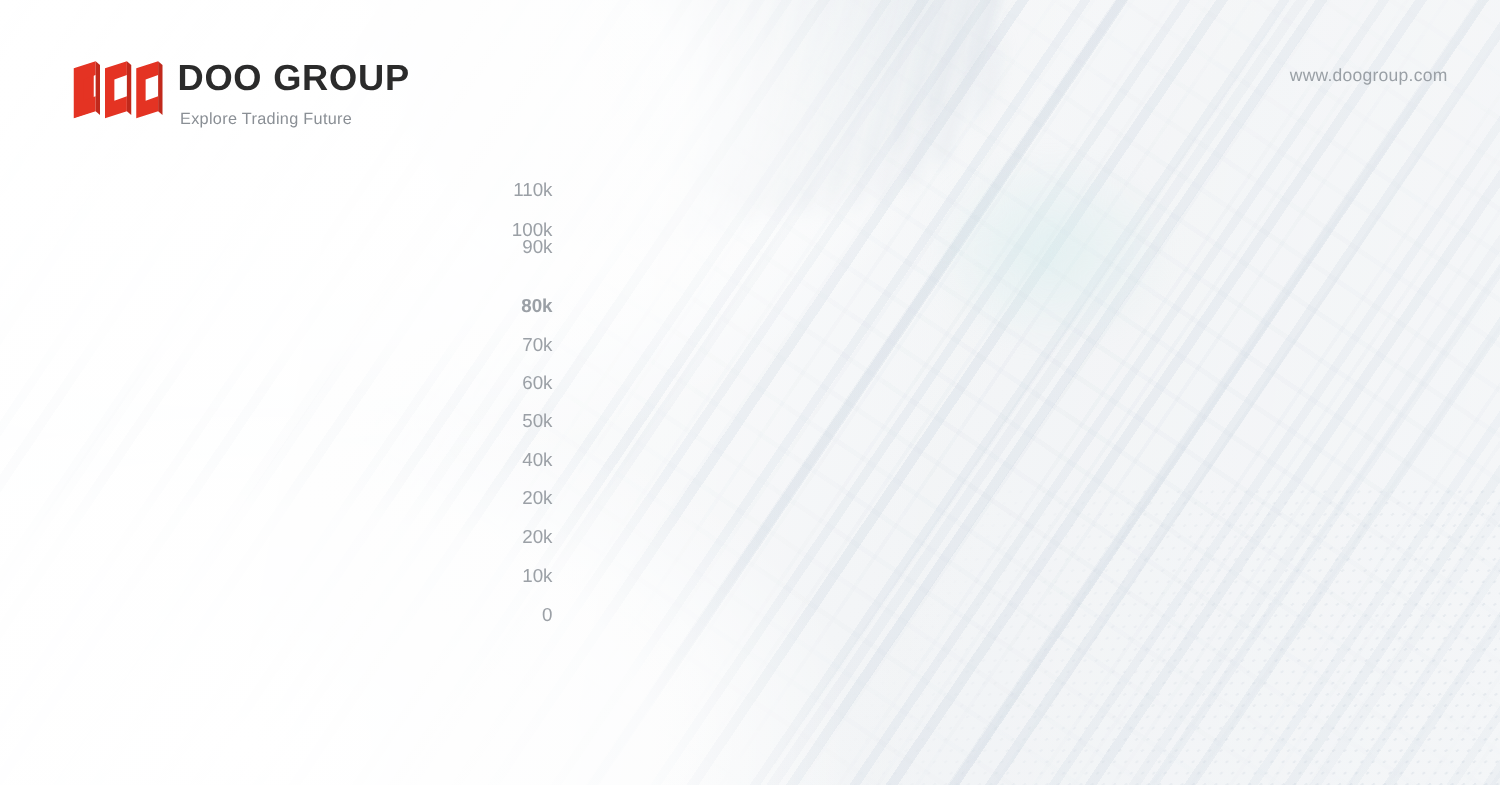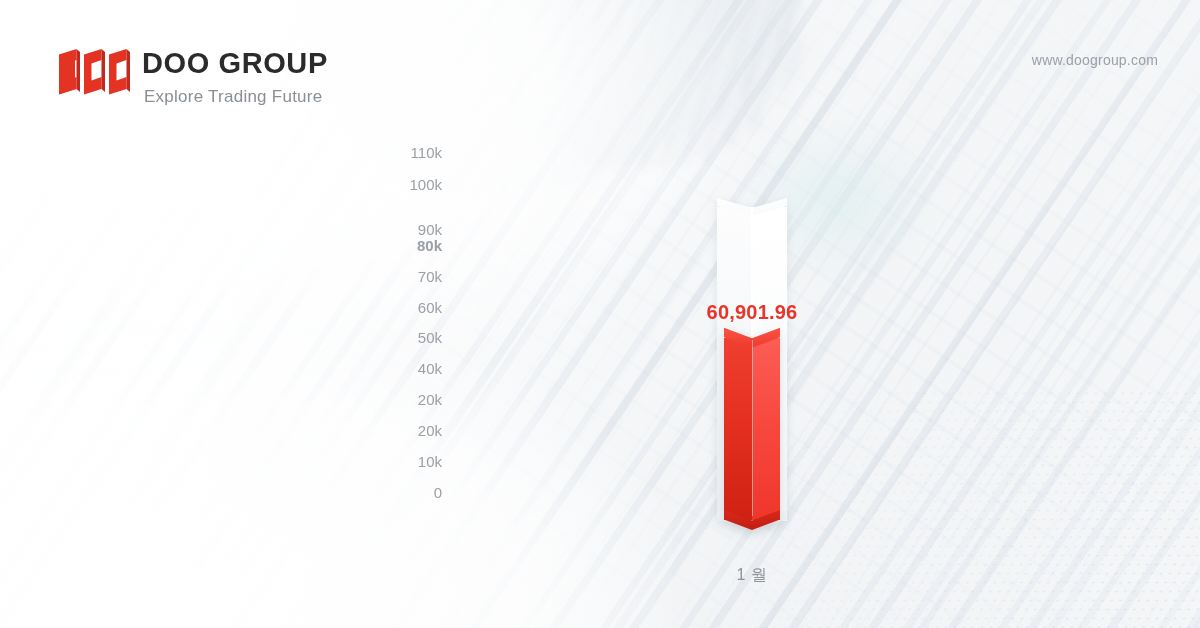--- a/index.html
+++ b/index.html
@@ -122,21 +122,21 @@
   }
   .logo-mark { width: 74px; height: 48px; display: block; }
   .logo-text { padding-top: 1px; }
   .brand-name {
     font-size: 29px; font-weight: 700; letter-spacing: .6px;
     color: #2b2b2b; line-height: 1; white-space: nowrap;
     font-family: "Liberation Sans", sans-serif;
   }
   .brand-tag {
     margin-top: 9px; margin-left: 2px;
-    font-size: 17px; color: #8a8f95; letter-spacing: .25px;
+    font-size: 13px; color: #8a8f95; letter-spacing: .25px;
     white-space: nowrap;
     font-family: "Liberation Sans", sans-serif;
   }
   .site-url {
     position: absolute; right: 42px; top: 52px;
     font-size: 14px; color: #9aa0a6; letter-spacing: .2px;
   }
 
   
   .chart {
@@ -313,47 +313,29 @@
         <div class="brand-tag">Explore Trading Future</div>
       </div>
     </div>
     <div class="site-url">www.doogroup.com</div>
   </div>
 
   <div class="chart">
     <div class="y-axis" id="yaxis" style="top: 2px;">
         <div class="y-tick" style="top: 0px;">110k</div>
         <div class="y-tick" style="top: 32px;">100k</div>
-        <div class="y-tick" style="top: 77px;">90k</div>
+        <div class="y-tick" style="top: 46px;">90k</div>
         <div class="y-tick" style="top: 92.7273px; font-weight: bold;">80k</div>
         <div class="y-tick" style="top: 123.636px;">70k</div>
         <div class="y-tick" style="top: 154.545px;">60k</div>
         <div class="y-tick" style="top: 185.455px;">50k</div>
         <div class="y-tick" style="top: 216.364px;">40k</div>
         <div class="y-tick" style="top: 247.273px;">20k</div>
         <div class="y-tick" style="top: 278.182px;">20k</div>
         <div class="y-tick" style="top: 309.091px;">10k</div>
         <div class="y-tick" style="top: 340px;">0</div>
       </div>
     <div class="plot" id="plot">
-        <div class="bar-group bar-g2">
-          <div class="col-track">
-            <div class="face-l"></div>
-            <div class="face-r"></div>
-            <div class="cap-top"></div>
-            <div class="cap-bot"></div>
-            <div class="edge"></div>
-          </div>
-          <div class="bar-fill red" style="height: 202.242px;">
-            <div class="f-l"></div>
-            <div class="f-r"></div>
-            <div class="t-cap"></div>
-            <div class="b-cap"></div>
-            <div class="mid"></div>
-          </div>
-          <div class="bar-label lbl-red" style="bottom: 226.242px;">60,901.96</div>
-          <div class="x-label">1 월</div>
-        </div>
       </div>
   </div>
 
 
 </div>
 
 </body></html>

